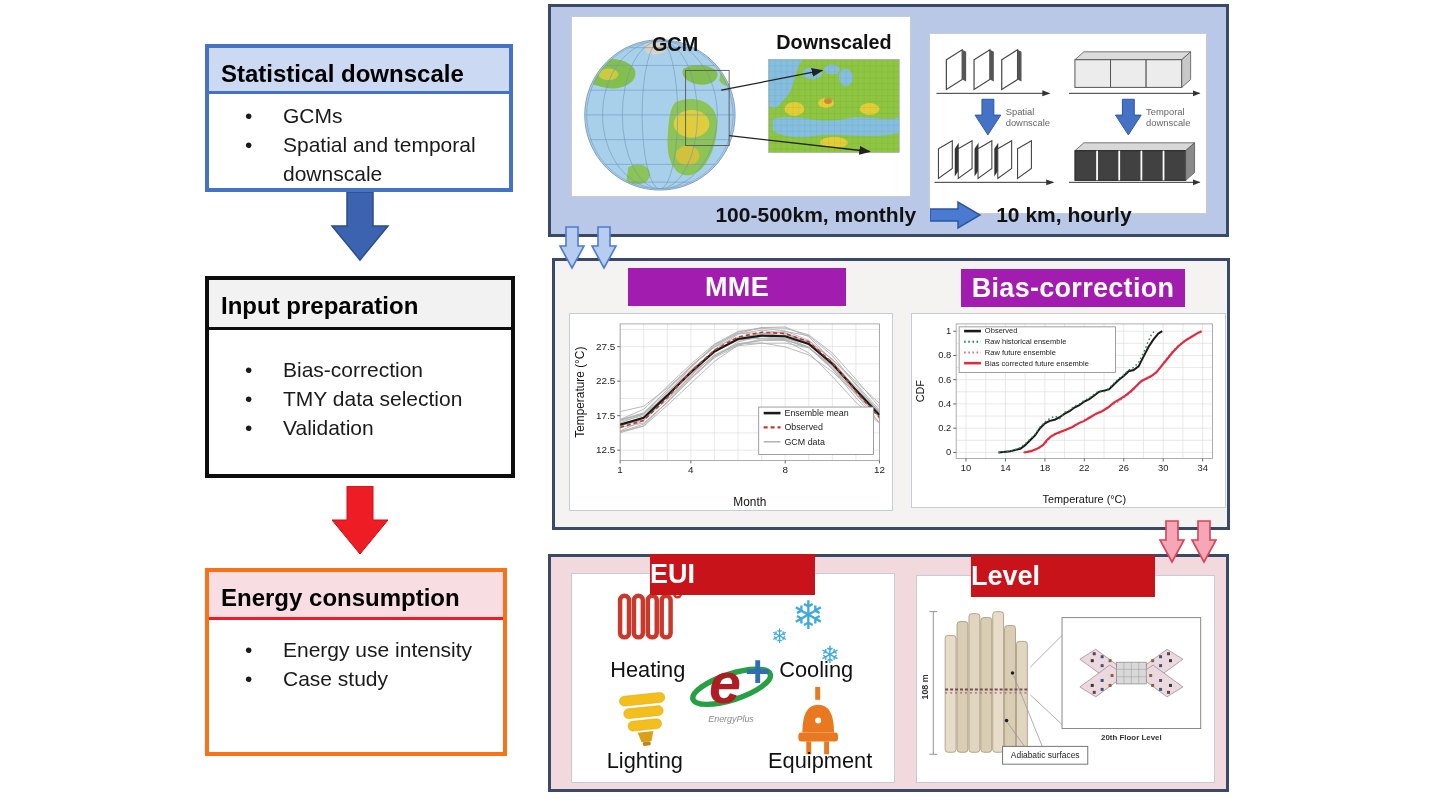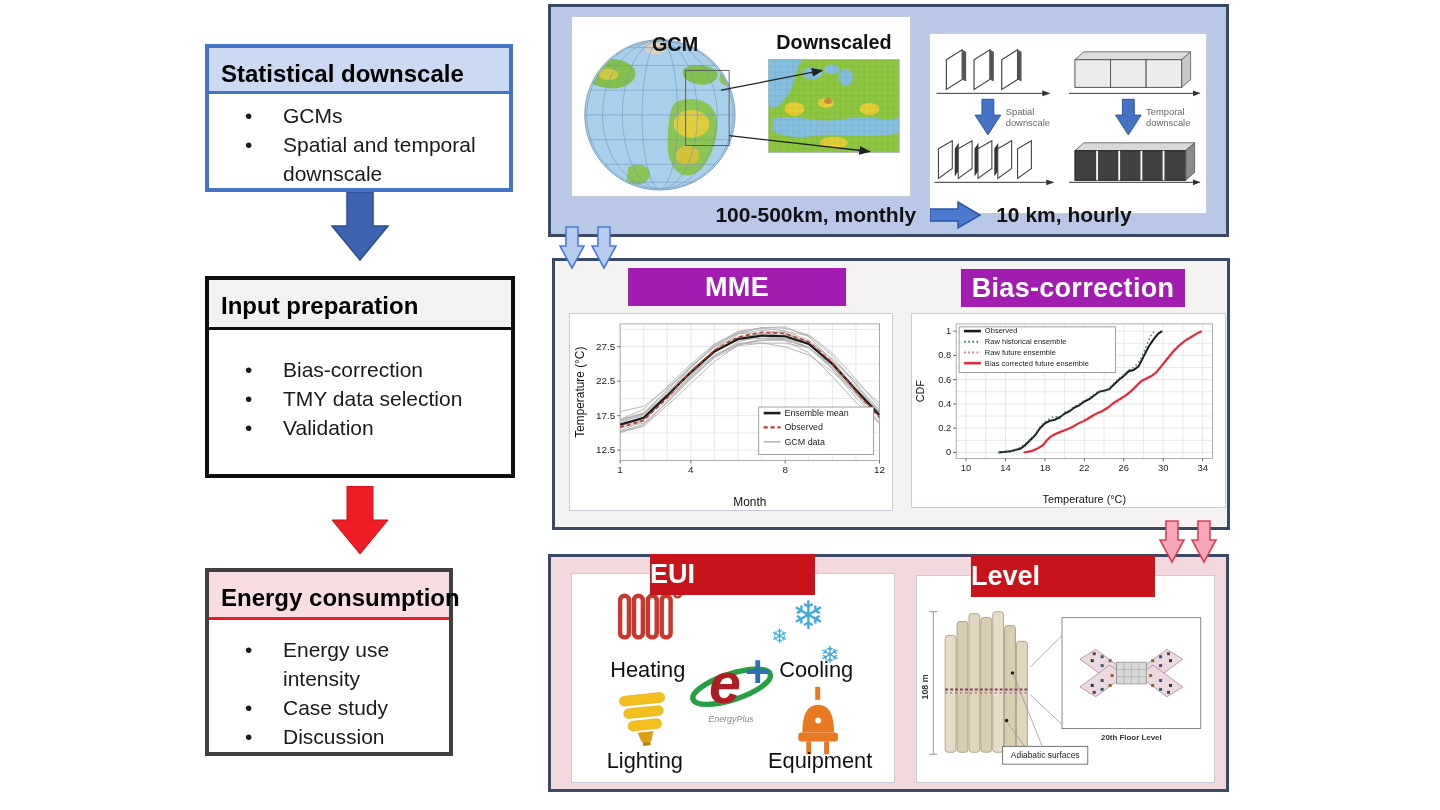--- a/index.html
+++ b/index.html
@@ -7,21 +7,21 @@
           font-family:"Liberation Sans",sans-serif;overflow:hidden}
   .abs{position:absolute}
   
   .flow-box{position:absolute;background:#fff;box-sizing:border-box}
   .flow-box .hd{display:flex;align-items:flex-start;box-sizing:border-box;padding:12px 12px;
                 font-weight:bold;font-size:24px;color:#000;white-space:nowrap}
   #box1{left:205px;top:44px;width:308px;height:148px;border:4px solid #4472c4}
   #box1 .hd{height:46px;background:#ccd9f2;border-bottom:3px solid #4472c4}
   #box2{left:205px;top:276px;width:310px;height:202px;border:4px solid #0d0d0d}
   #box2 .hd{height:50px;background:#f2f2f2;border-bottom:3px solid #0d0d0d}
-  #box3{left:205px;top:568px;width:248px;height:188px;border:4px solid #404040}
+  #box3{left:205px;top:568px;width:302px;height:188px;border:4px solid #f97316}
   #box3 .hd{height:48px;background:#f8dde3;border-bottom:3px solid #ee1c24}
   .flow-box ul{list-style:none;margin:0;padding:16px;font-size:21px;color:#1a1a1a}
   .flow-box li{position:relative;padding-left:58px;padding-right:6px;line-height:1.38}
   .flow-box li::before{content:"\2022";position:absolute;left:20px}
   #box1 ul{padding-top:8px}
   #box2 ul{padding-top:26px}
   #box3 ul{padding-top:16px}
   
   .panel{position:absolute;box-sizing:border-box;border:3px solid #3a4a66}
   #top-panel{left:548px;top:4px;width:681px;height:233px;background:#b9c8e6}
@@ -87,21 +87,20 @@
     <path d="M17,0 H43 V34 H58 L30,68 L2,34 H17 Z" fill="#ee1c24" stroke="#cc0f15" stroke-width="1"></path>
   </svg>
 
   <div class="flow-box" id="box3">
     <div class="hd">
       <span>Energy consumption</span>
     </div>
     <ul>
       <li><span>Energy use intensity</span></li>
       <li><span>Case study</span></li>
-      <li><span>Discussion</span></li>
     </ul>
   </div>
 
   <div class="panel" id="top-panel">
 
     <div class="card" id="globe-card">
       <svg class="fill-svg" viewBox="0 0 340 181">
         <defs>
           <clipPath id="gclip">
               <circle cx="88" cy="99" r="75"></circle>

